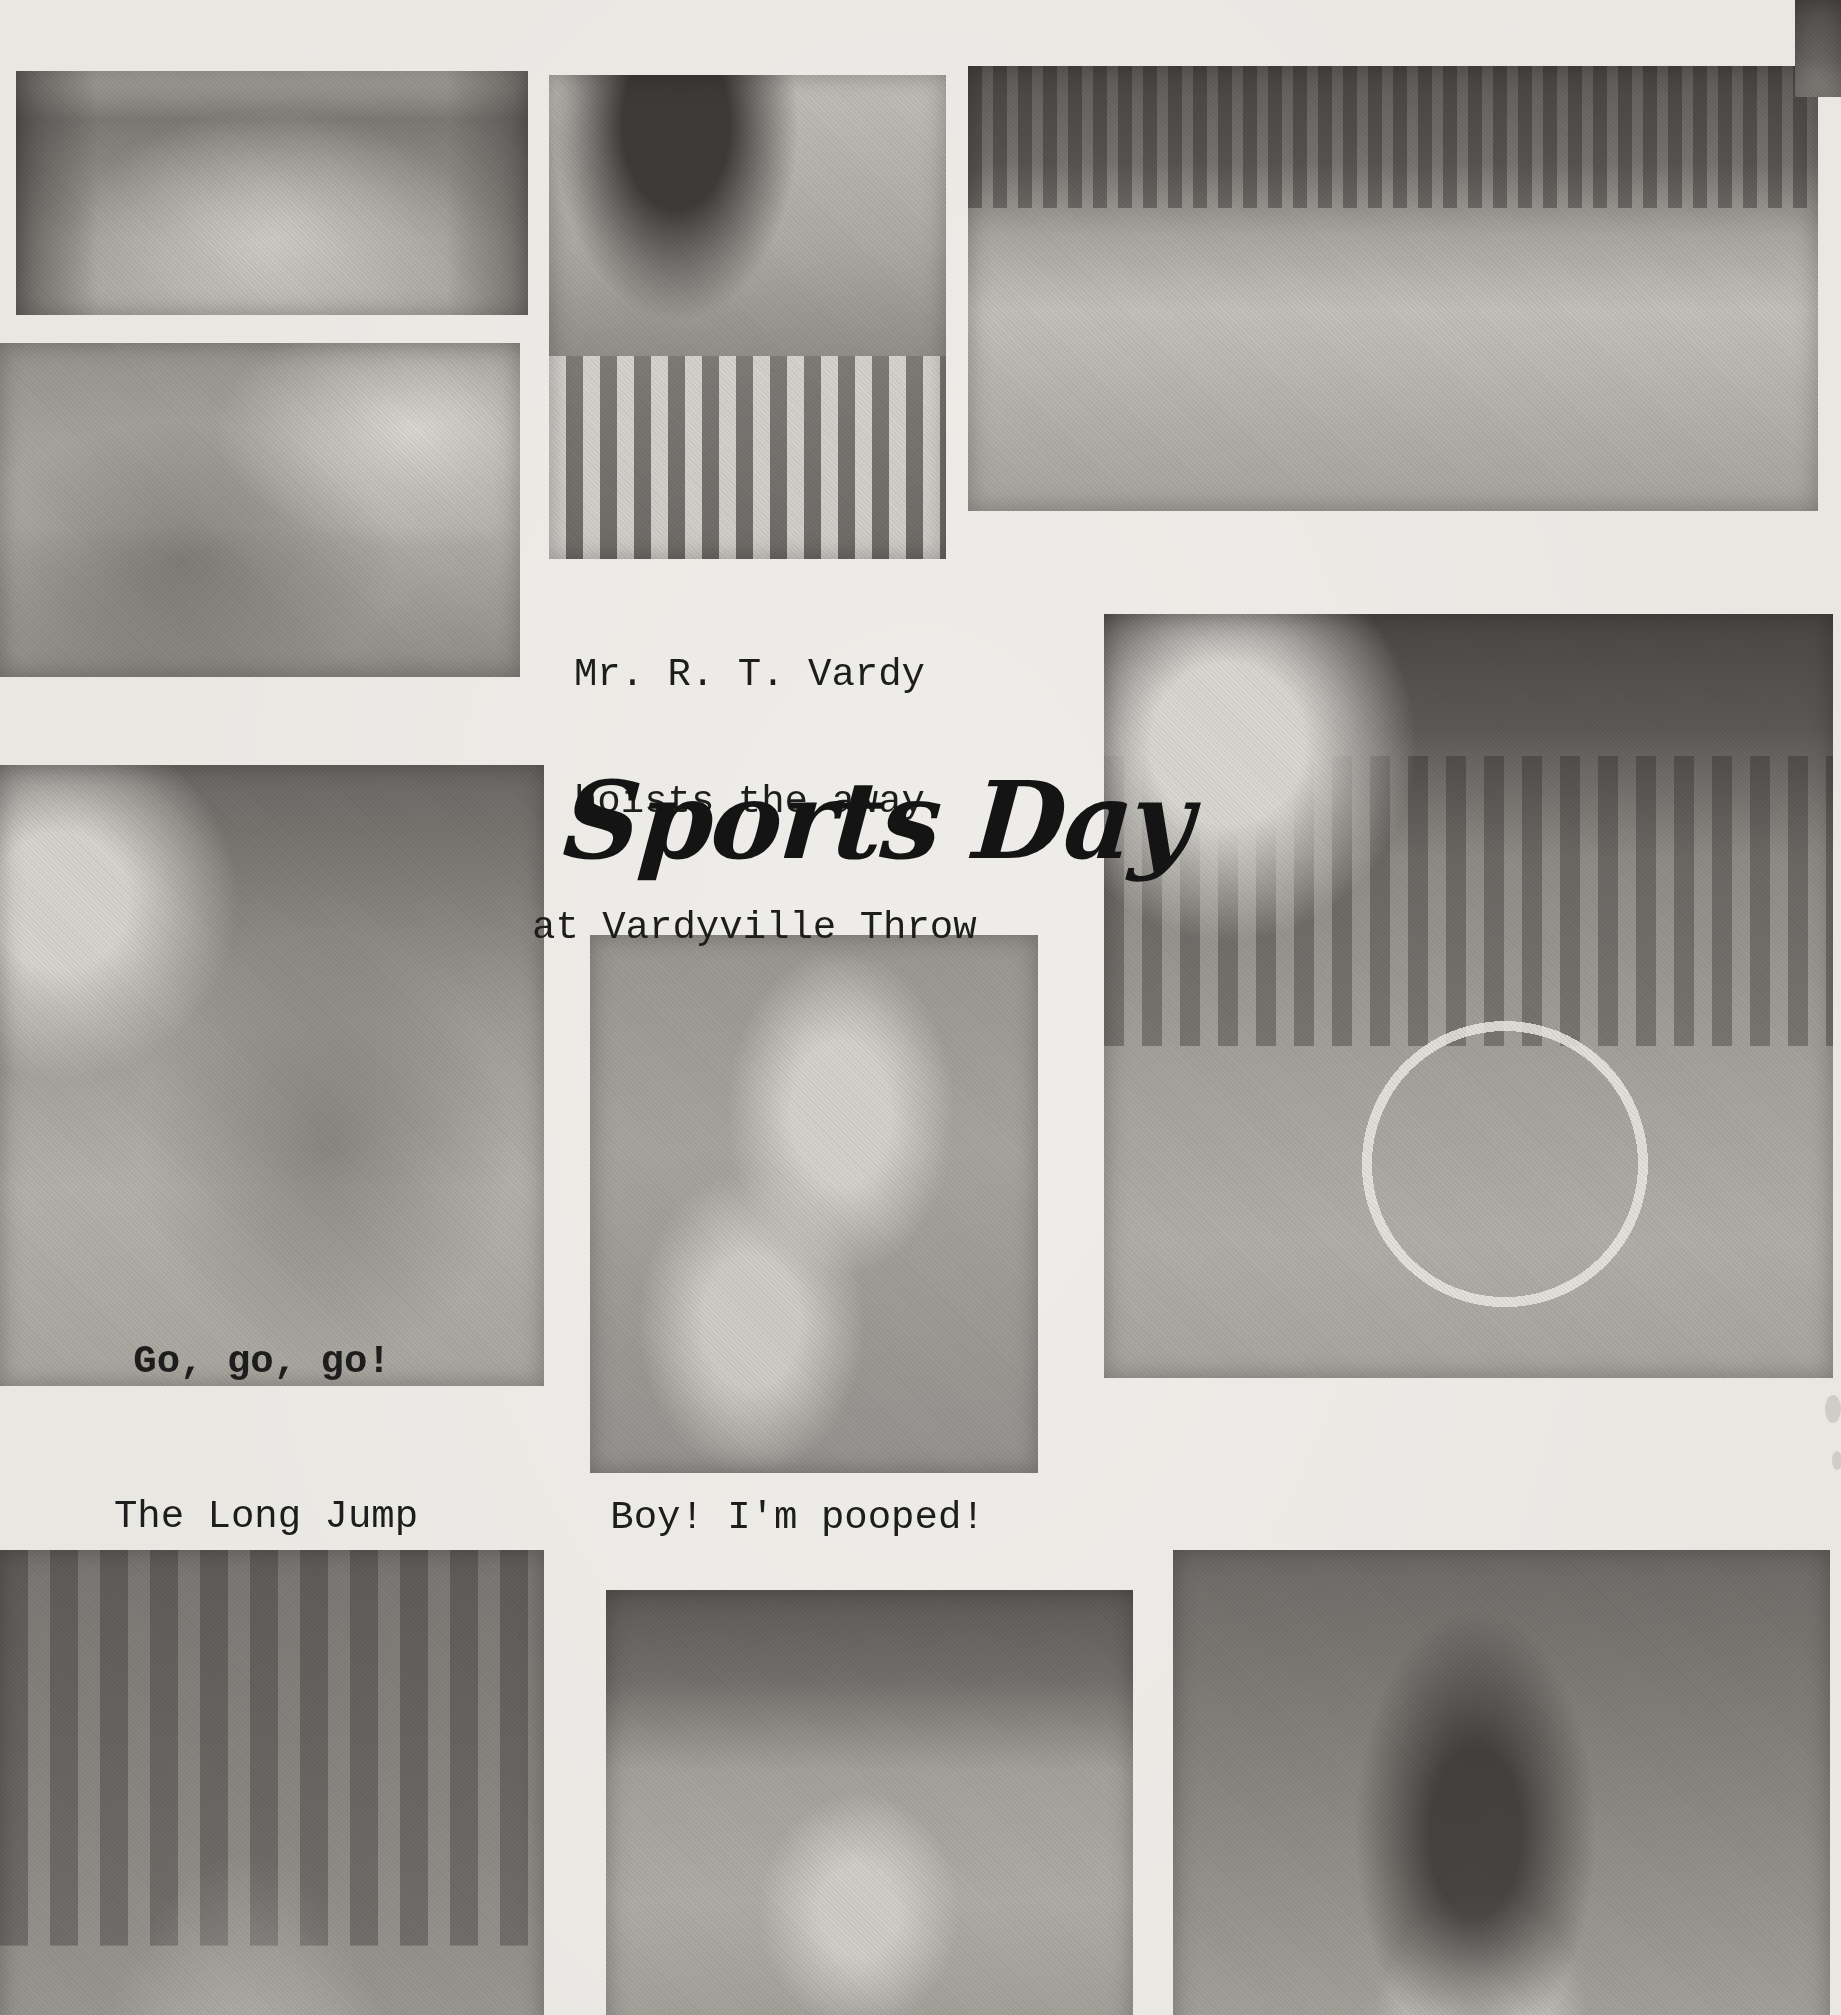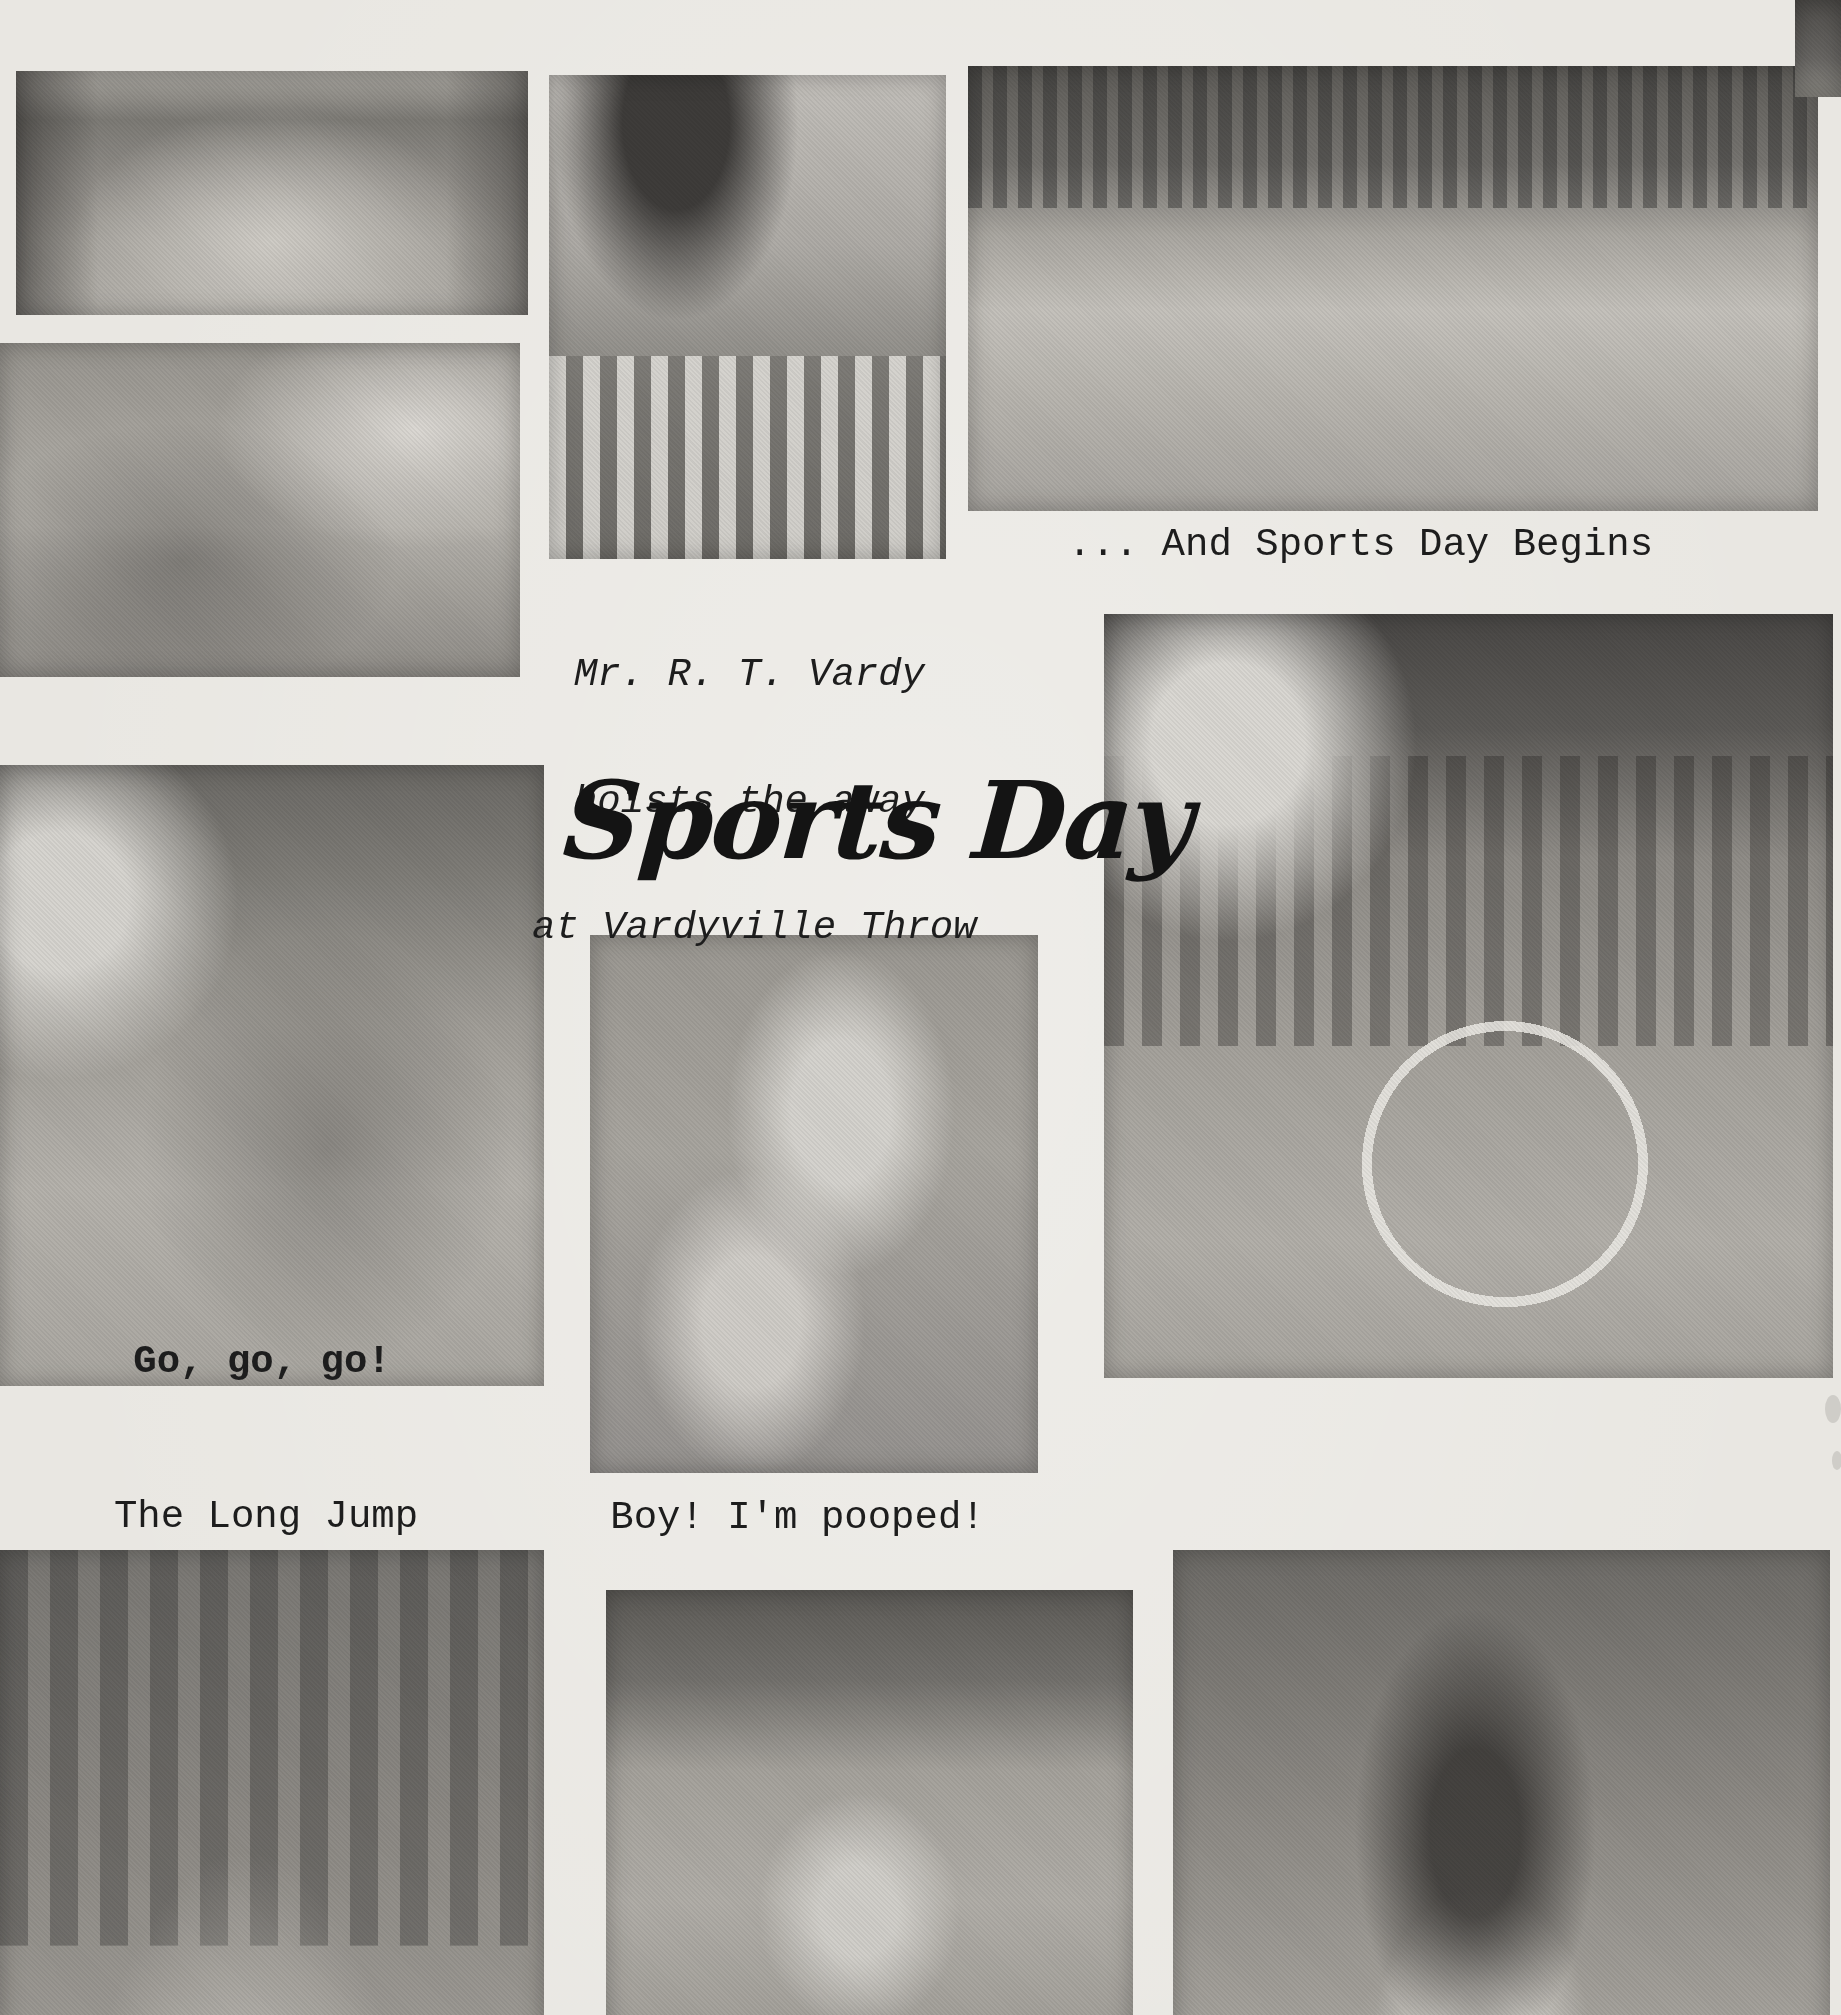--- a/index.html
+++ b/index.html
@@ -153,27 +153,26 @@
   <div class="photo ph-start" title="Black-and-white photo: racers crouch at the starting line while spectators watch"></div>
   <div class="photo ph-corner"></div>
   <div class="photo ph-softball" title="Black-and-white photo: a girl throws a softball from a chalk circle ringed by spectators"></div>
   <div class="photo ph-race" title="Black-and-white photo: students sprint across the field in a running race"></div>
   <div class="photo ph-pooped" title="Black-and-white photo: two tired students sprawl on the grass"></div>
   <div class="photo ph-landing" title="Black-and-white photo: a long jumper lands in the sand pit as classmates look on"></div>
   <div class="photo ph-easy" title="Black-and-white photo: a man sits back on the grass taking it easy"></div>
   <div class="photo ph-jump" title="Black-and-white photo: a girl leaps through the air in the long jump"></div>
 
 
-  <div class="caption caption-block" style="left:532px; top:570px; width:435px;font-style:italic;">
+  <div class="caption caption-block" style="left:532px; top:570px; width:435px;">
     <div>Mr. R. T. Vardy</div>
     <div>hoists the away</div>
     <div>at Vardyville Throw</div>
   </div>
 
-  <div class="caption" style="left:1068px; top:524px; width:584px;">... And Sports Day Begins</div>
 
   <div class="title-script">Sports Day</div>
 
   <div class="caption" style="left:121px; top:1341px; width:282px;font-weight:bold;">Go, go, go!</div>
 
   <div class="caption" style="left:101px; top:1496px; width:330px;">The Long Jump</div>
 
   <div class="caption" style="left:606px; top:1497px; width:383px;font-family:Liberation Mono, monospace;">Boy! I'm pooped!</div>
 
 

